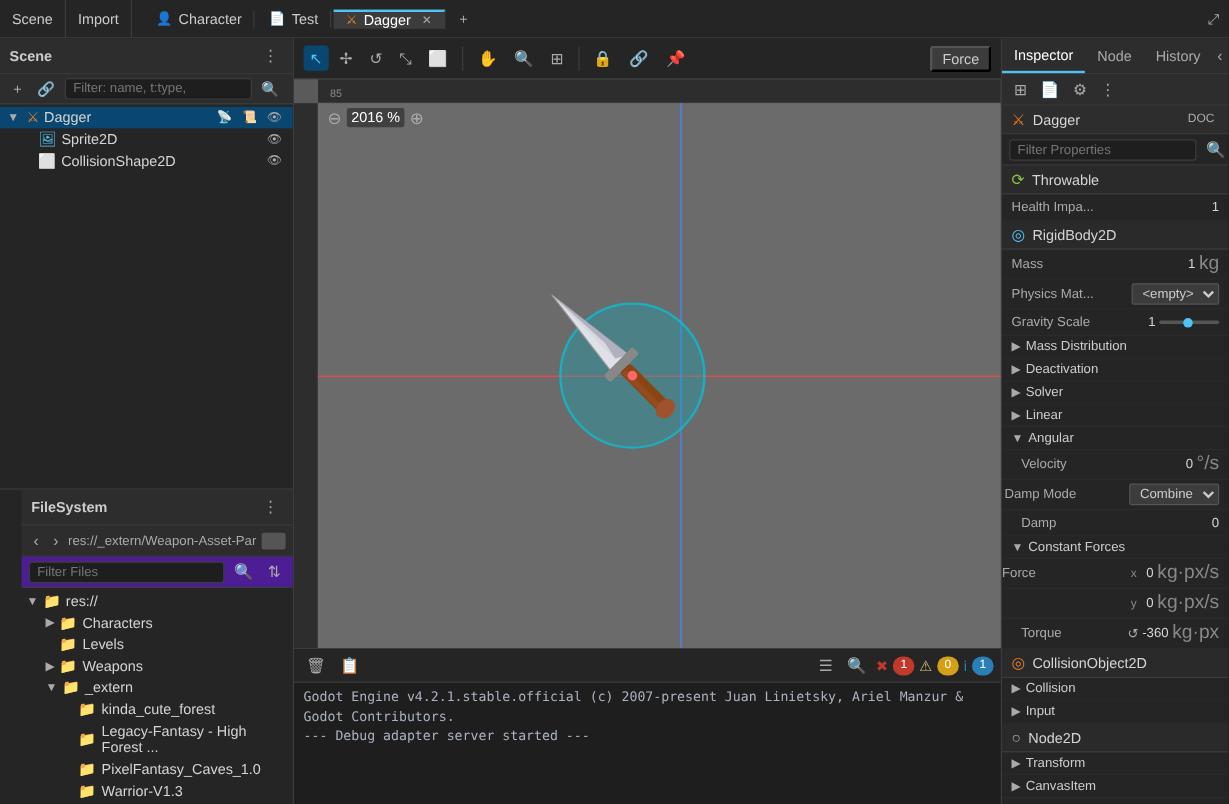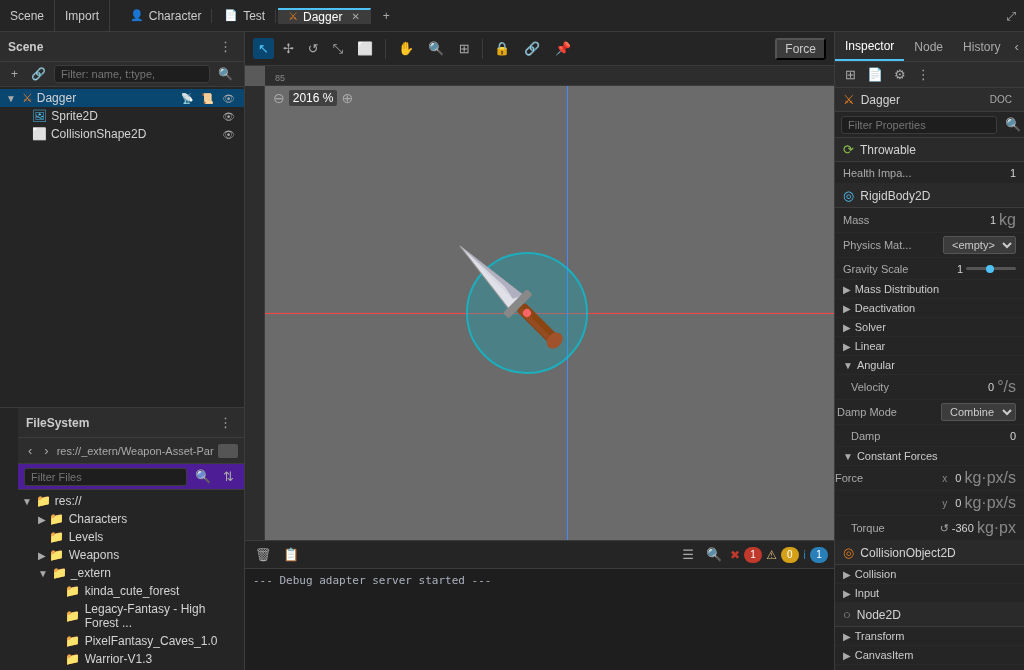--- a/index.html
+++ b/index.html
@@ -351,20 +351,21 @@
             <span style="color:#e5c07b; font-size:12px;">⚠</span>
             <span class="console-badge badge-warn">0</span>
           </span>
           <span style="display:flex; align-items:center; gap:2px;">
             <span style="color:#2980b9; font-size:12px;">ℹ</span>
             <span class="console-badge badge-info">1</span>
           </span>
         </div>
       </div>
       <div class="console-content">
+        <div class="console-line normal">Godot Engine v4.2.1.stable.official (c) 2007-present Juan Linietsky, Ariel Manzur &amp; Godot Contributors.</div>
         <div class="console-line normal">--- Debug adapter server started ---</div>
 
       </div>
     </div>
 
   </div>
 
   <div class="right-panel">
     <div class="inspector-tabs">
       <div class="inspector-tab active">Inspector</div>

